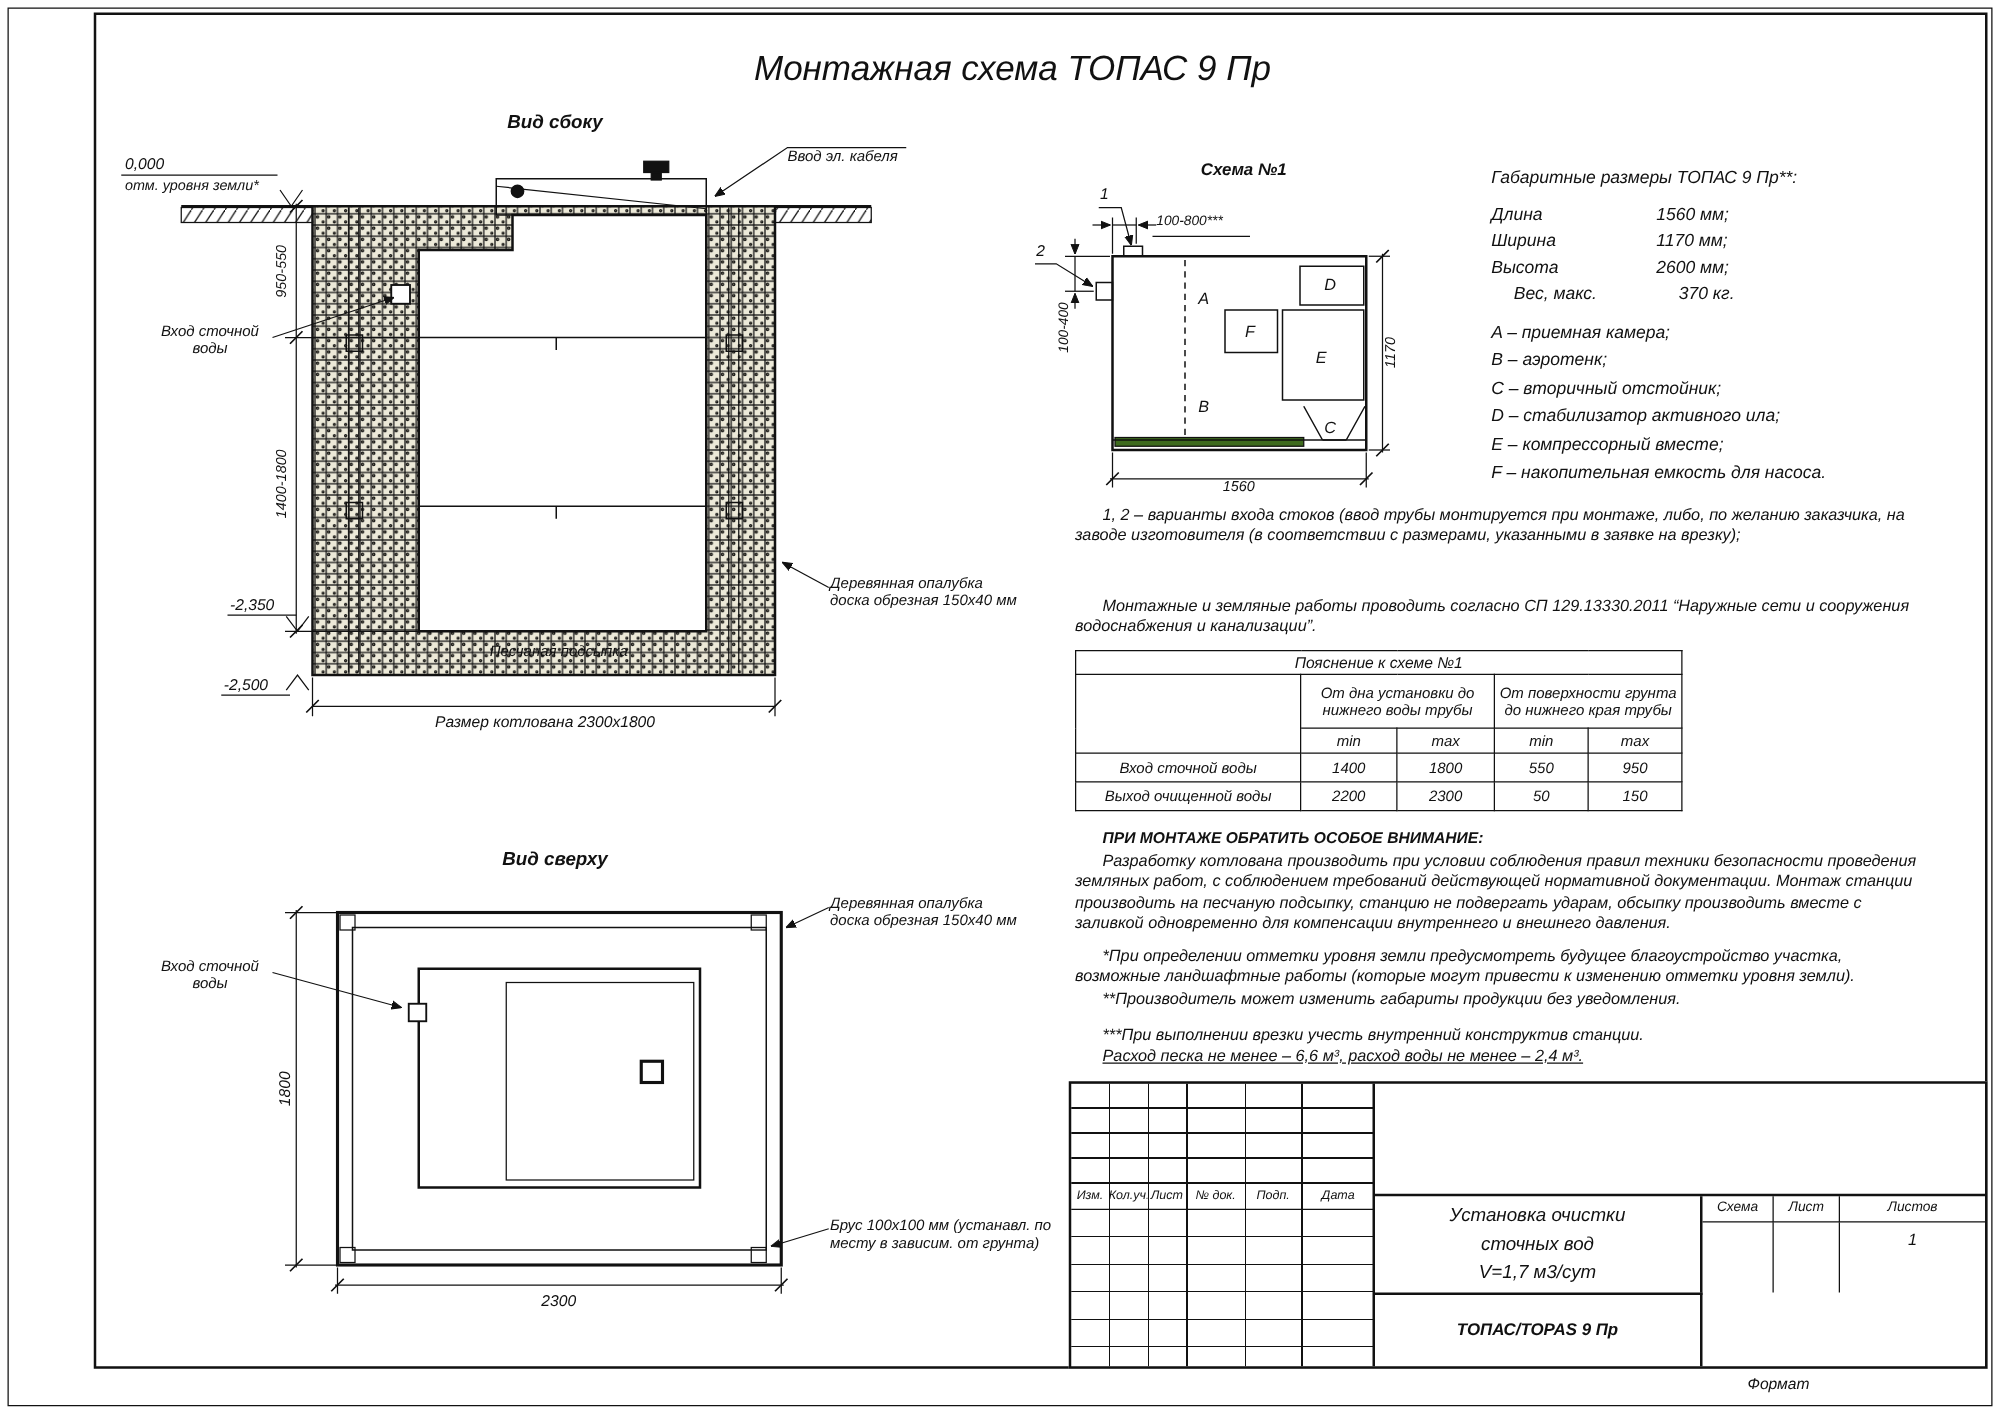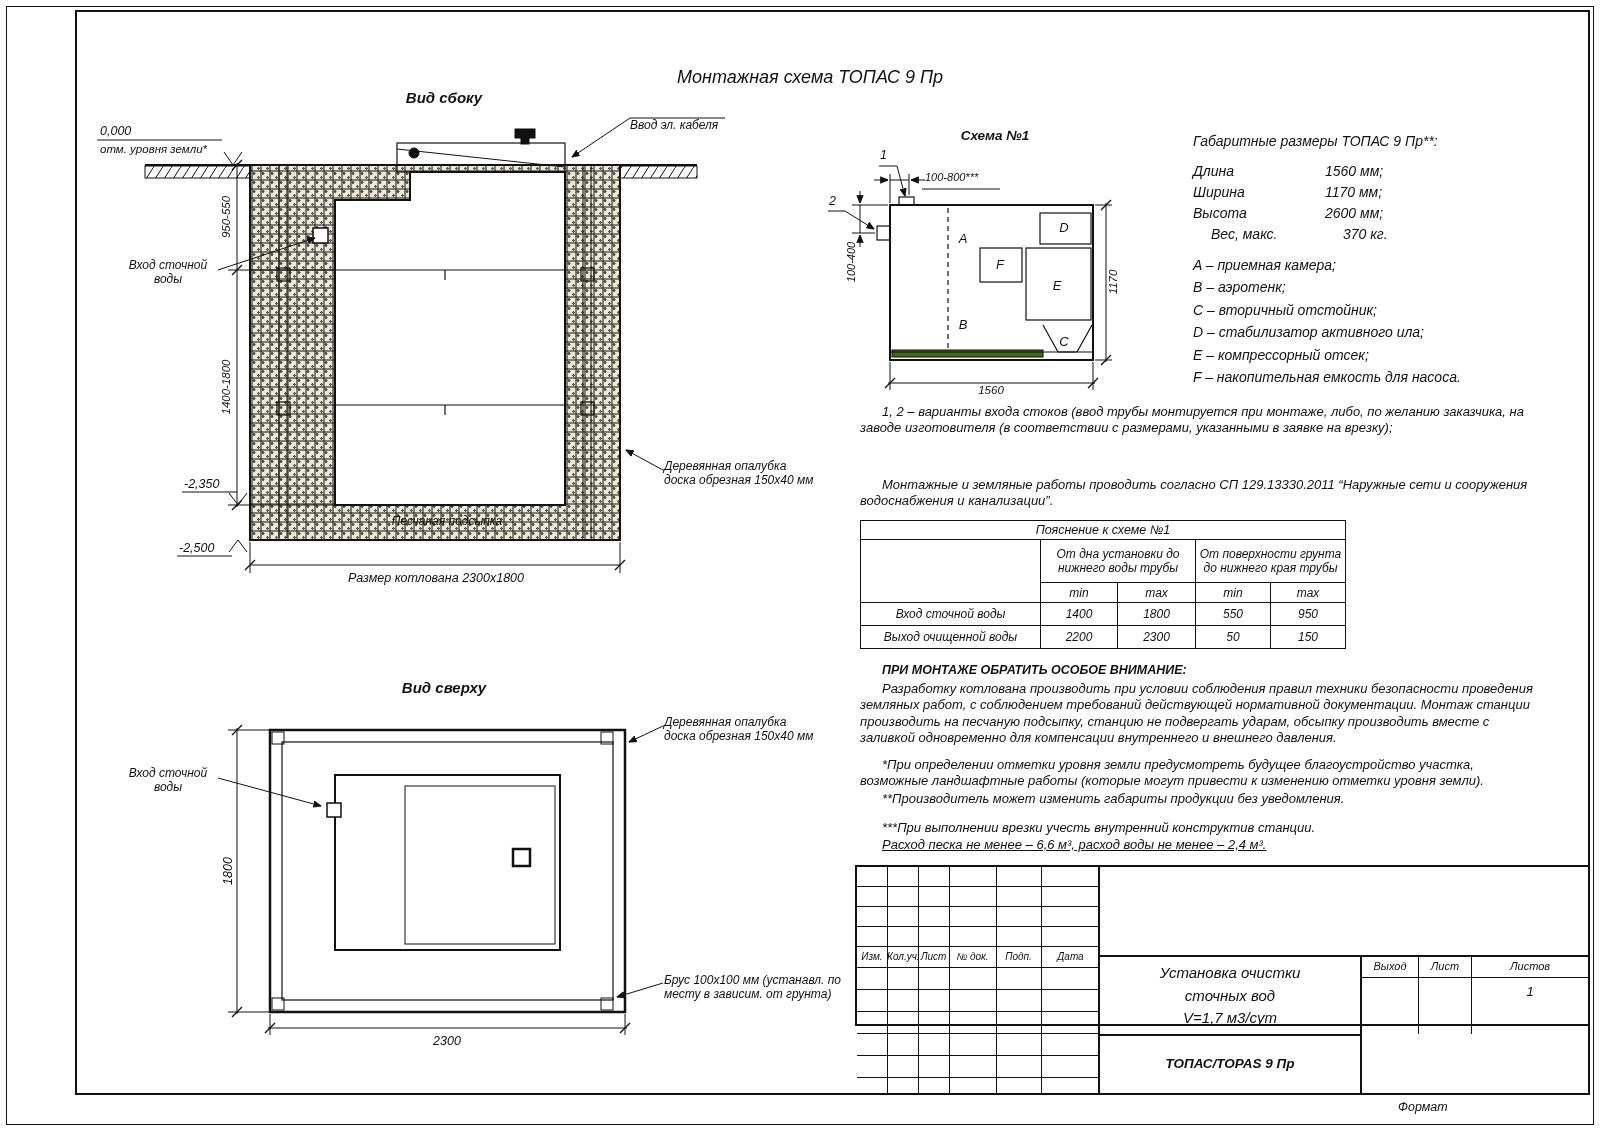--- a/index.html
+++ b/index.html
@@ -13,33 +13,33 @@
   .s1{stroke-width:1; fill:none;} .s12{stroke-width:1.2; fill:none;} .s15{stroke-width:1.5;} .s2{stroke-width:2;} .s25{stroke-width:2.5;}
   .thin line, .thin path { stroke-width:1; fill:none; }
   .tick { stroke-width:1.4 !important; }
   .dash { stroke-width:1.2; stroke-dasharray:5 4; }
   .label { position:absolute; white-space:pre-line; line-height:1.2; }
   .clabel { position:absolute; transform:translate(-50%,-50%); text-align:center; white-space:pre-line; line-height:1.2; }
   .vlabel { position:absolute; transform:translate(-50%,-50%) rotate(-90deg); white-space:nowrap; }
   .b { font-weight:bold; }
   .u { text-decoration:underline; }
   .fs11{font-size:11px;} .fs115{font-size:11.5px;} .fs12{font-size:12px;} .fs125{font-size:12.5px;} .fs13{font-size:13px;}
-  .fs135{font-size:13.5px;} .fs14{font-size:14px;} .fs15{font-size:15px;} .fs22{font-size:18px;margin-top:23px;}
+  .fs135{font-size:13.5px;} .fs14{font-size:14px;} .fs15{font-size:15px;} .fs22{font-size:28px;}
   .dim-row { position:absolute; left:1193px; width:310px; display:flex; font-size:14px; }
   .dim-row .dl { width:132px; }
   .legend { position:absolute; left:1193px; top:254px; }
   .legend-item { font-size:14px; line-height:22.4px; white-space:nowrap; }
   .note { position:absolute; }
   .note p { font-size:13px; line-height:1.26; text-indent:22px; }
   .ptable { position:absolute; left:860px; top:520px; border-collapse:collapse; font-size:12px; text-align:center; background:#fff; }
   .ptable td { border:1.2px solid #111; padding:0 2px; height:23px; }
   .ptable .tt { height:19px; font-size:12.5px; }
   .ptable .gh { height:43px; font-size:12px; line-height:1.18; white-space:pre-line; }
   .ptable .mm { height:20px; }
-  .title-block { position:absolute; left:855px; top:865px; width:735px; height:161px; border:2px solid #111; background:#fff; }
+  .title-block { position:absolute; left:855px; top:865px; width:735px; height:230px; border:2px solid #111; background:#fff; }
   .tb-grid { position:absolute; left:0; top:0; width:243px; height:226px; border-right:2px solid #111;
     background-image:
       linear-gradient(90deg, transparent 30px, #111 30px, #111 31px, transparent 31px),
       linear-gradient(90deg, transparent 61px, #111 61px, #111 62px, transparent 62px),
       linear-gradient(90deg, transparent 92px, #111 92px, #111 93px, transparent 93px),
       linear-gradient(90deg, transparent 139px, #111 139px, #111 140px, transparent 140px),
       linear-gradient(90deg, transparent 184px, #111 184px, #111 185px, transparent 185px),
       repeating-linear-gradient(180deg, transparent 0, transparent 19px, #111 19px, #111 20px),
       repeating-linear-gradient(180deg, transparent 0, transparent 21px, #111 21px, #111 22px);
     background-size:243px 226px,243px 226px,243px 226px,243px 226px,243px 226px,243px 81px,243px 125px;
@@ -247,21 +247,21 @@
   <div class="dim-row" style="top:226px;margin-left:18px;">
     <span class="dl">Вес, макс.</span>
     <span>370 кг.</span>
   </div>
 
   <div class="legend">
     <div class="legend-item">A – приемная камера;</div>
     <div class="legend-item">B – аэротенк;</div>
     <div class="legend-item">C – вторичный отстойник;</div>
     <div class="legend-item">D – стабилизатор активного ила;</div>
-    <div class="legend-item">E – компрессорный отсек;</div>
+    <div class="legend-item">E – компрессорный вместе;</div>
     <div class="legend-item">F – накопительная емкость для насоса.</div>
   </div>
 
   <div class="note" style="left:860px; top:404px; width:684px;">
     <p>1, 2 – варианты входа  стоков (ввод трубы монтируется при монтаже, либо, по желанию заказчика, на заводе изготовителя (в соответствии с размерами, указанными в заявке на врезку);</p>
   </div>
   <div class="note" style="left:860px; top:477px; width:684px;">
     <p>Монтажные и земляные работы проводить согласно СП 129.13330.2011 “Наружные сети и сооружения водоснабжения и канализации”.</p>
   </div>
 
@@ -326,21 +326,21 @@
         <div class="tbh" style="width:31px">Лист</div>
         <div class="tbh" style="width:47px">№ док.</div>
         <div class="tbh" style="width:45px">Подп.</div>
         <div class="tbh" style="width:59px">Дата</div>
       </div>
     </div>
     <div class="tb-cell tb-topright"></div>
     <div class="tb-cell tb-doctitle">Установка очистки
 сточных вод
 V=1,7 м3/сут</div>
-    <div class="tb-cell tb-sh" style="left:505px; width:57px;">Выход</div>
+    <div class="tb-cell tb-sh" style="left:505px; width:57px;">Схема</div>
     <div class="tb-cell tb-sh" style="left:562px; width:53px;">Лист</div>
     <div class="tb-cell tb-sh" style="left:615px; width:116px; border-right:none;">Листов</div>
     <div class="tb-cell tb-sv" style="left:505px; width:57px;"></div>
     <div class="tb-cell tb-sv" style="left:562px; width:53px;"></div>
     <div class="tb-cell tb-sv" style="left:615px; width:116px; border-right:none;">1</div>
     <div class="tb-cell tb-product">ТОПАС/TOPAS 9 Пр</div>
   </div>
 
   <div class="label fs125" style="left:1398px; top:1100px;">Формат</div>
   <div class="label fs125" style="left:1487px; top:1100px;margin-top:36px;">А3</div>

